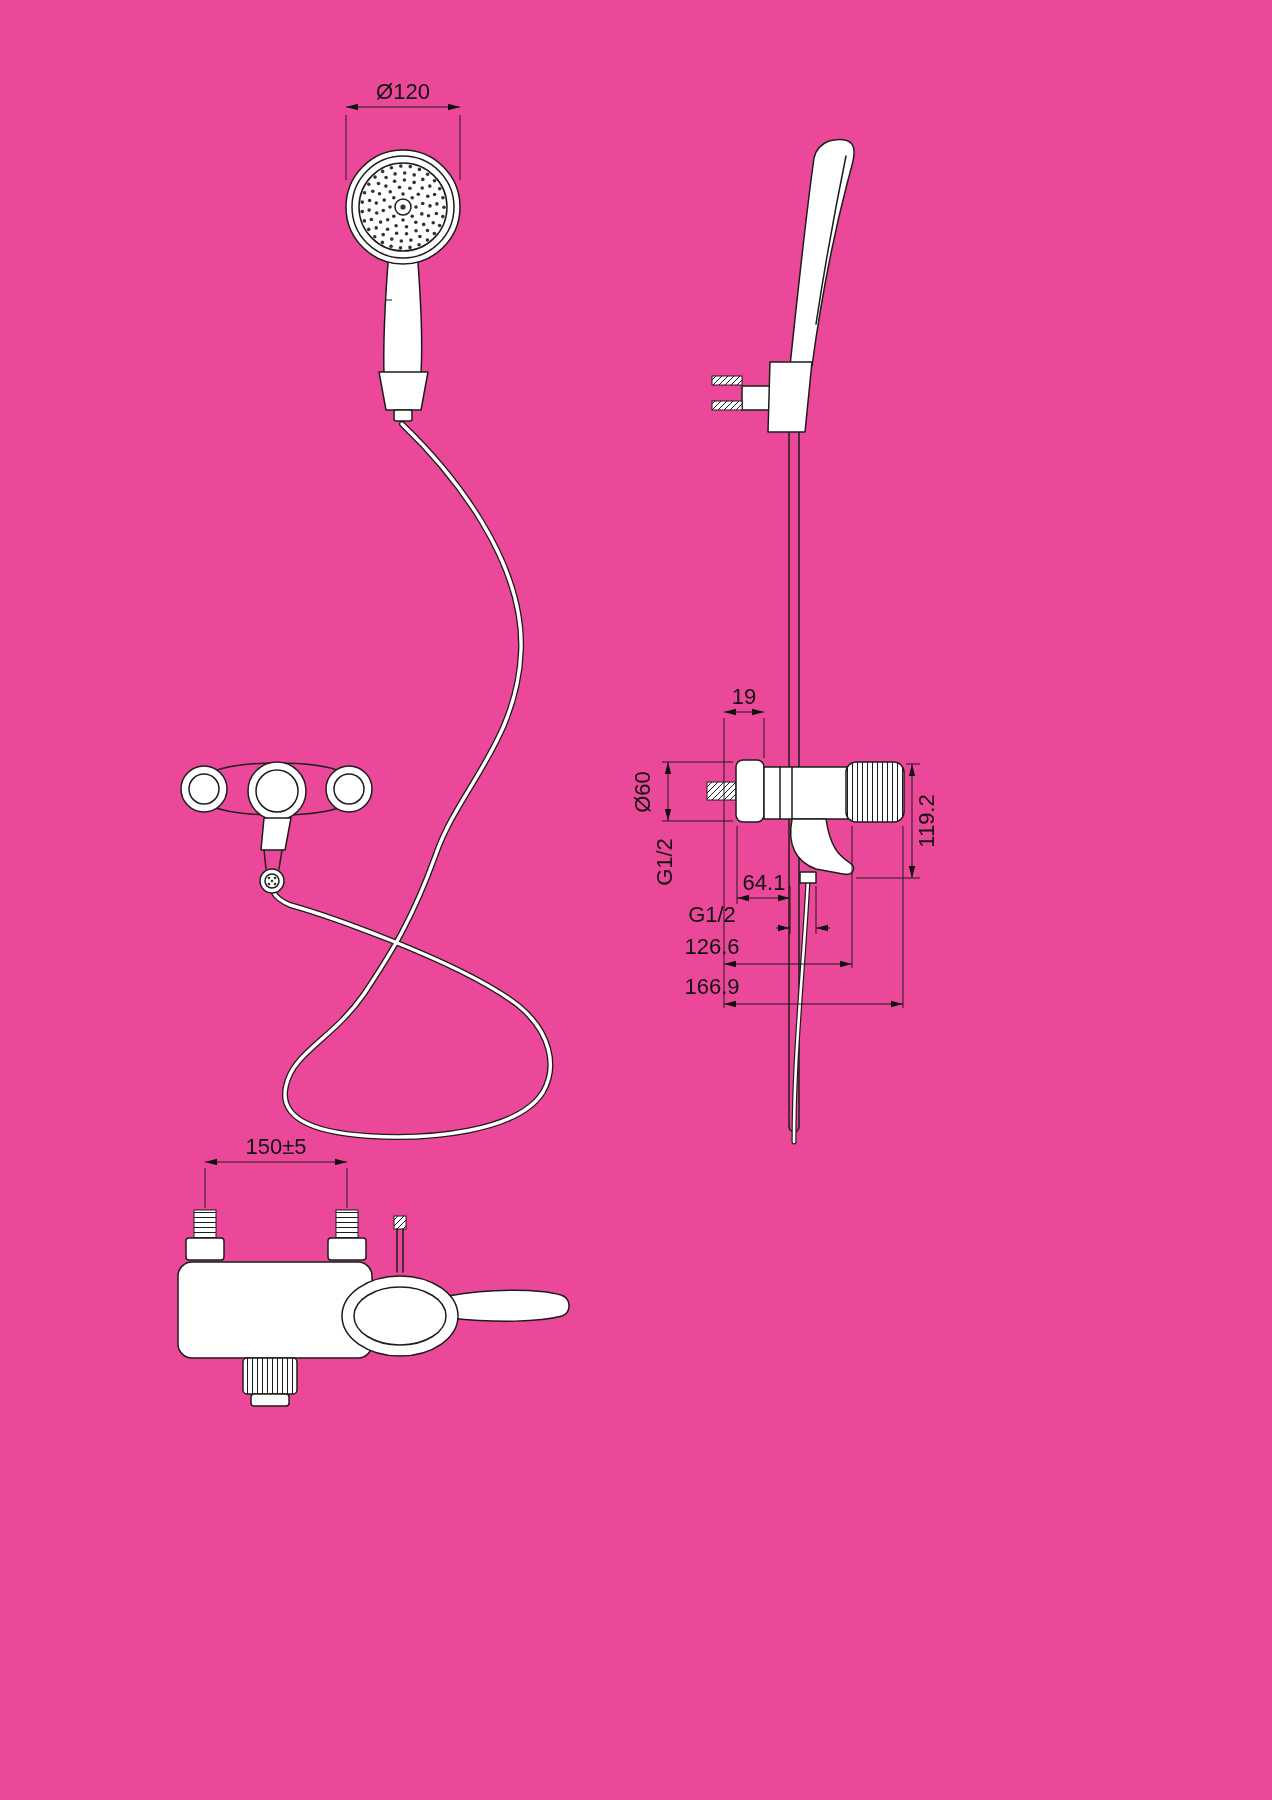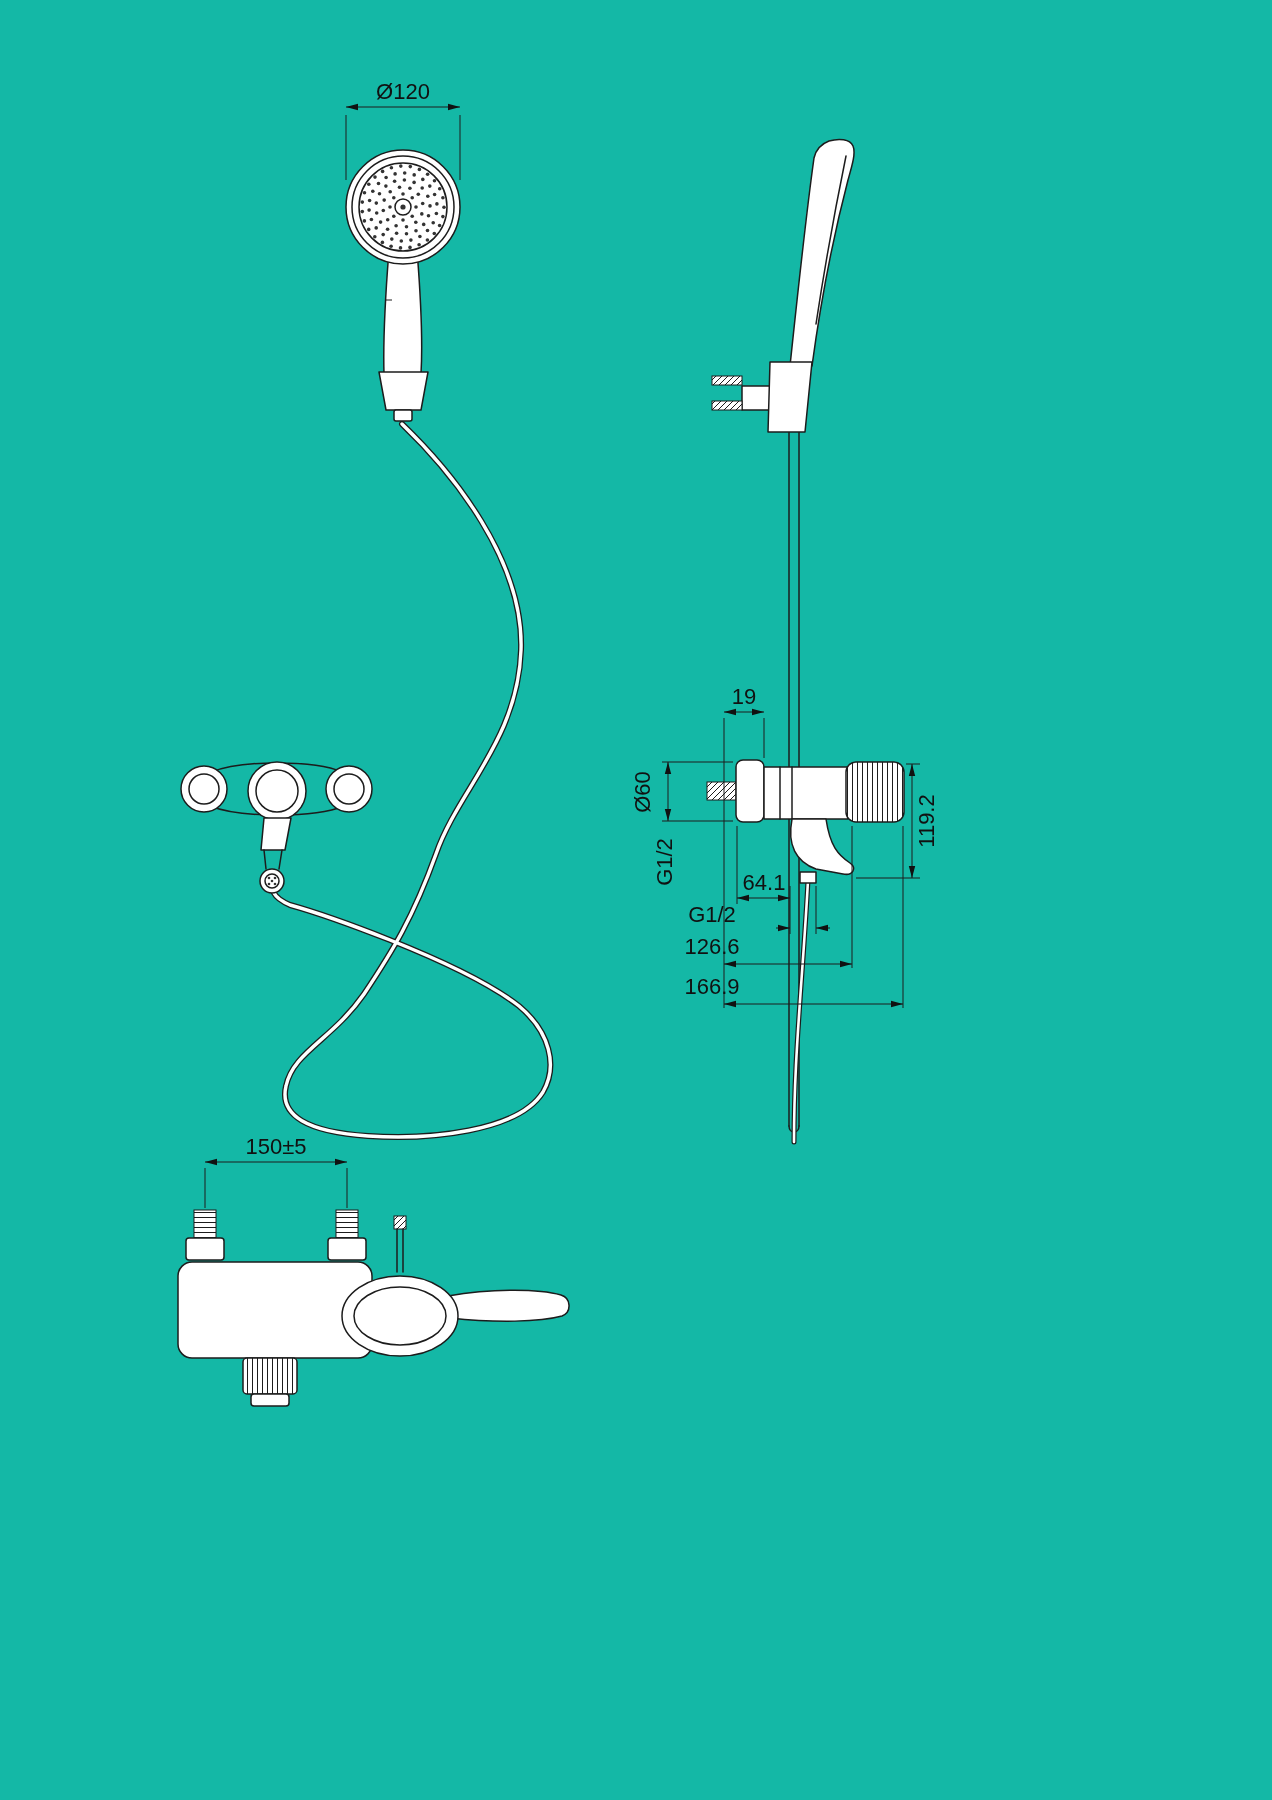--- a/index.html
+++ b/index.html
@@ -1,16 +1,16 @@
 <!DOCTYPE html>
 <html><head>
 <meta charset="utf-8">
 <style>
   html,body{margin:0;padding:0;background:#ffffff;}
-  .page{position:relative;width:1272px;height:1800px;background:#14b8a6;overflow:hidden;}
+  .page{position:relative;width:1272px;height:1800px;background:#ec4899;overflow:hidden;}
   svg{position:absolute;left:0;top:0;}
   .obj{fill:none;stroke:#1c1c1c;stroke-width:1.5;stroke-linecap:round;stroke-linejoin:round;}
   .objf{fill:#ffffff;stroke:#1c1c1c;stroke-width:1.5;stroke-linejoin:round;}
   .thin{fill:none;stroke:#1c1c1c;stroke-width:1;}
   .dim{fill:none;stroke:#1c1c1c;stroke-width:1;}
   .hose-out{fill:none;stroke:#1c1c1c;stroke-width:6;stroke-linecap:round;}
   .hose-in{fill:none;stroke:#ffffff;stroke-width:3.4;stroke-linecap:round;}
   .hose-out2{fill:none;stroke:#1c1c1c;stroke-width:5;stroke-linecap:round;}
   .hose-in2{fill:none;stroke:#ffffff;stroke-width:2.6;stroke-linecap:round;}
   .dimtext{font-family:"Liberation Sans",sans-serif;font-size:22px;fill:#111111;}

